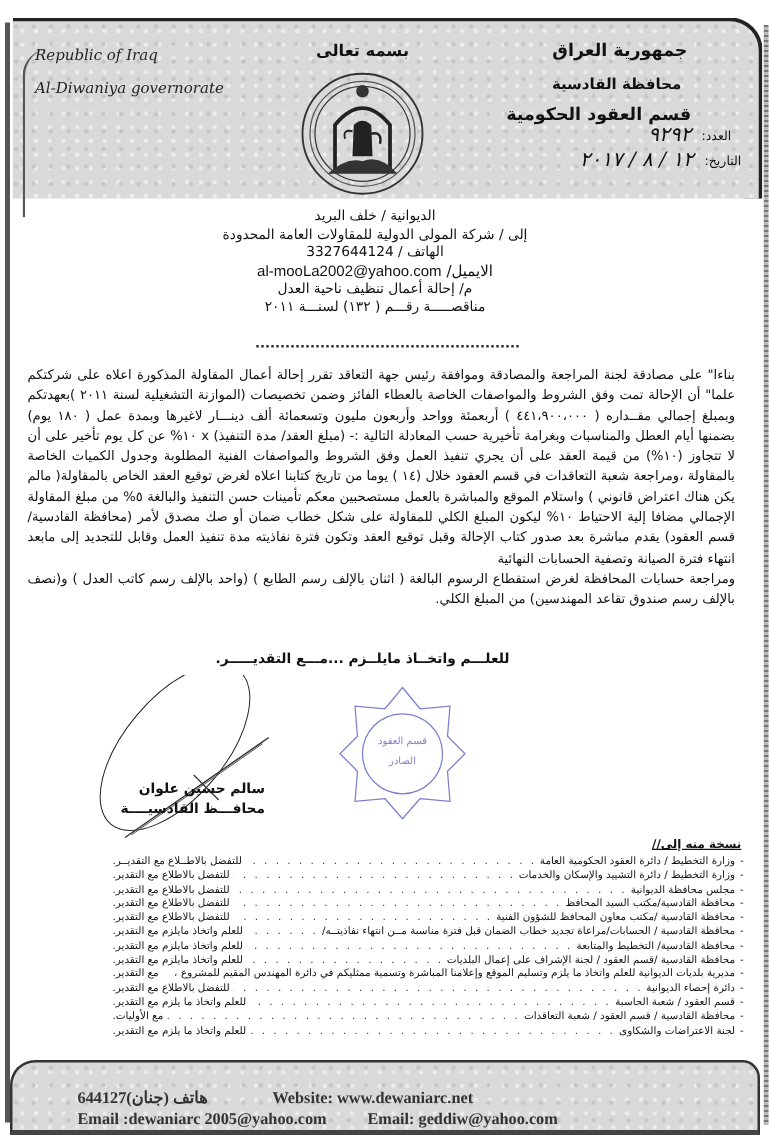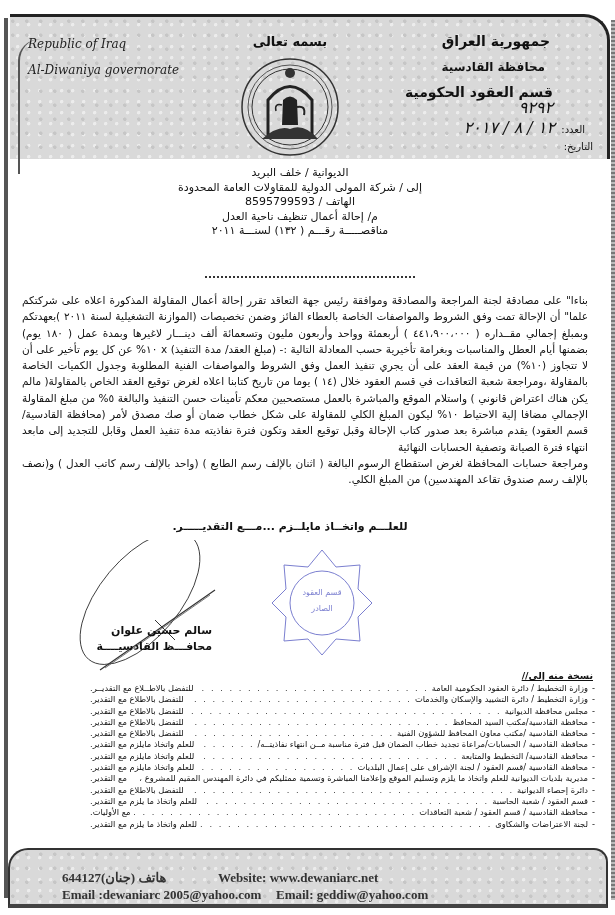--- a/index.html
+++ b/index.html
@@ -23,23 +23,23 @@
   .header-inner {
     position: absolute; left: 8px; top: 22px; width: 594px; height: 135px;
     border-left: 2px solid #555; border-top-left-radius: 22px;
   }
   .rep-en { position: absolute; left: 28px; top: 37px; font-family: "DejaVu Serif", serif; font-style: italic; font-size: 12px; color: #222; }
   .gov-en { position: absolute; left: 28px; top: 63px; font-family: "DejaVu Serif", serif; font-style: italic; font-size: 12px; color: #222; }
   .basmala { position: absolute; left: 240px; top: 34px; width: 100px; text-align: center; font-size: 13px; font-weight: bold; direction: rtl; }
   .rep-ar { position: absolute; right: 65px; top: 33px; font-size: 14px; font-weight: bold; direction: rtl; }
   .gov-ar { position: absolute; right: 70px; top: 60px; font-size: 12px; font-weight: bold; direction: rtl; }
   .dept-ar { position: absolute; right: 62px; top: 84px; font-size: 14px; font-weight: bold; direction: rtl; margin-left: 32px; }
-  .no-label { position: absolute; right: 30px; top: 104px; font-size: 10px; direction: rtl; margin-top: 20px; }
+  .no-label { position: absolute; right: 30px; top: 104px; font-size: 10px; direction: rtl; }
   .no-value { position: absolute; right: 62px; top: 98px; font-size: 16px; font-style: italic; direction: rtl; font-family: "DejaVu Serif", serif; }
-  .date-label { position: absolute; right: 22px; top: 124px; font-size: 10px; direction: rtl; margin-top: 17px; }
+  .date-label { position: absolute; right: 22px; top: 124px; font-size: 10px; direction: rtl; }
   .date-value { position: absolute; right: 60px; top: 118px; font-size: 16px; font-style: italic; font-family: "DejaVu Serif", serif; direction: rtl; letter-spacing: 3px; }
 
   .emblem { position: absolute; left: 238px; top: 55px; width: 104px; height: 104px; }
 
   
   .addr { position: absolute; left: 150px; top: 166px; width: 300px; text-align: center; direction: rtl; font-size: 11px; line-height: 14.5px; }
   .addr .email-line { font-size: 12px; }
   .addr .tender { letter-spacing: 1px; }
   .dots-rule { position: absolute; left: 205px; top: 276px; width: 210px; border-bottom: 2px dotted #333; }
 
@@ -70,21 +70,21 @@
     border: 2px solid #333; border-radius: 20px 14px 0 0; border-bottom: 4px solid #444;
     background-color: #d9d9d9;
     background-image: radial-gradient(circle at 20% 30%, #c6c6c6 1.5px, transparent 2px),
                       radial-gradient(circle at 70% 70%, #ececec 1.5px, transparent 2px);
     background-size: 14px 14px, 11px 11px;
   }
   .footer-text { position: absolute; font-family: "Liberation Serif", serif; font-size: 13px; font-weight: bold; color: #333; white-space: nowrap; }
   .f-phone { left: 62px; top: 870px; }
   .f-web { left: 218px; top: 870px; text-align: center; }
   .f-email1 { left: 62px; top: 887px; }
-  .f-email2 { left: 276px; top: 887px; }
+  .f-email2 { left: 294px; top: 887px; }
 </style>
 </head>
 <body>
 
 <div class="page">
   <div class="left-border"></div>
   <div class="right-edge"></div>
 
   <div class="header-panel">
     <div class="header-inner"></div>
@@ -108,21 +108,25 @@
     <path d="M45 45 Q52 38 59 45 L60 70 L44 70 Z" fill="#222"></path>
     <path d="M59 52 Q68 50 66 60" fill="none" stroke="#222" stroke-width="2"></path>
     <path d="M44 50 Q36 48 38 56" fill="none" stroke="#222" stroke-width="1.5"></path>
     <path d="M24 84 Q40 70 52 74 Q66 68 80 84 Z" fill="#333"></path>
     <circle cx="52" cy="18" r="5" fill="#333"></circle>
   </svg>
 
   <div class="addr">
     <div>الديوانية / خلف البريد</div>
     <div>إلى / شركة المولى الدولية للمقاولات العامة المحدودة</div>
-    <div>الهاتف / 8595799593</div>
+    <div>الهاتف / 3327644124</div>
+    <div class="email-line">
+      <span>الايميل/</span>
+      <span style="direction:ltr;display:inline-block;font-family:'Liberation Sans',sans-serif;">al-mooLa2002@yahoo.com</span>
+    </div>
     <div>م/ إحالة أعمال تنظيف ناحية العدل</div>
     <div class="tender">مناقصـــــة رقـــم ( ١٣٢) لسنـــة ٢٠١١</div>
   </div>
   <div class="dots-rule"></div>
 
   <div class="body-text">
     <p>بناءا" على مصادقة لجنة المراجعة والمصادقة وموافقة رئيس جهة التعاقد تقرر إحالة أعمال المقاولة المذكورة اعلاه على شركتكم علما" أن الإحالة تمت وفق الشروط والمواصفات الخاصة بالعطاء الفائز وضمن تخصيصات (الموازنة التشغيلية لسنة ٢٠١١ )بعهدتكم وبمبلغ إجمالي مقــداره ( ٤٤١،٩٠٠،٠٠٠ ) أربعمئة وواحد وأربعون مليون وتسعمائة ألف دينـــار لاغيرها وبمدة عمل ( ١٨٠ يوم) بضمنها أيام العطل والمناسبات وبغرامة تأخيرية حسب المعادلة التالية :- (مبلغ العقد/ مدة التنفيذ) x ١٠% عن كل يوم تأخير على أن لا تتجاوز (١٠%) من قيمة العقد على أن يجري تنفيذ العمل وفق الشروط والمواصفات الفنية المطلوبة وجدول الكميات الخاصة بالمقاولة ،ومراجعة شعبة التعاقدات في قسم العقود خلال (١٤ ) يوما من تاريخ كتابنا اعلاه لغرض توقيع العقد الخاص بالمقاولة( مالم يكن هناك اعتراض قانوني ) واستلام الموقع والمباشرة بالعمل مستصحبين معكم تأمينات حسن التنفيذ والبالغة ٥% من مبلغ المقاولة الإجمالي مضافا إلية الاحتياط ١٠% ليكون المبلغ الكلي للمقاولة على شكل خطاب ضمان أو صك مصدق لأمر (محافظة القادسية/قسم العقود) يقدم مباشرة بعد صدور كتاب الإحالة وقبل توقيع العقد وتكون فترة نفاذيته مدة تنفيذ العمل وقابل للتجديد إلى مابعد انتهاء فترة الصيانة وتصفية الحسابات النهائية</p>
     <p>ومراجعة حسابات المحافظة لغرض استقطاع الرسوم البالغة ( اثنان بالإلف رسم الطابع ) (واحد بالإلف رسم كاتب العدل ) و(نصف بالإلف رسم صندوق تقاعد المهندسين) من المبلغ الكلي.</p>
   </div>
   <div class="closing">للعلـــم واتخــاذ مايلــزم ...مـــع التقديـــــر.</div>

